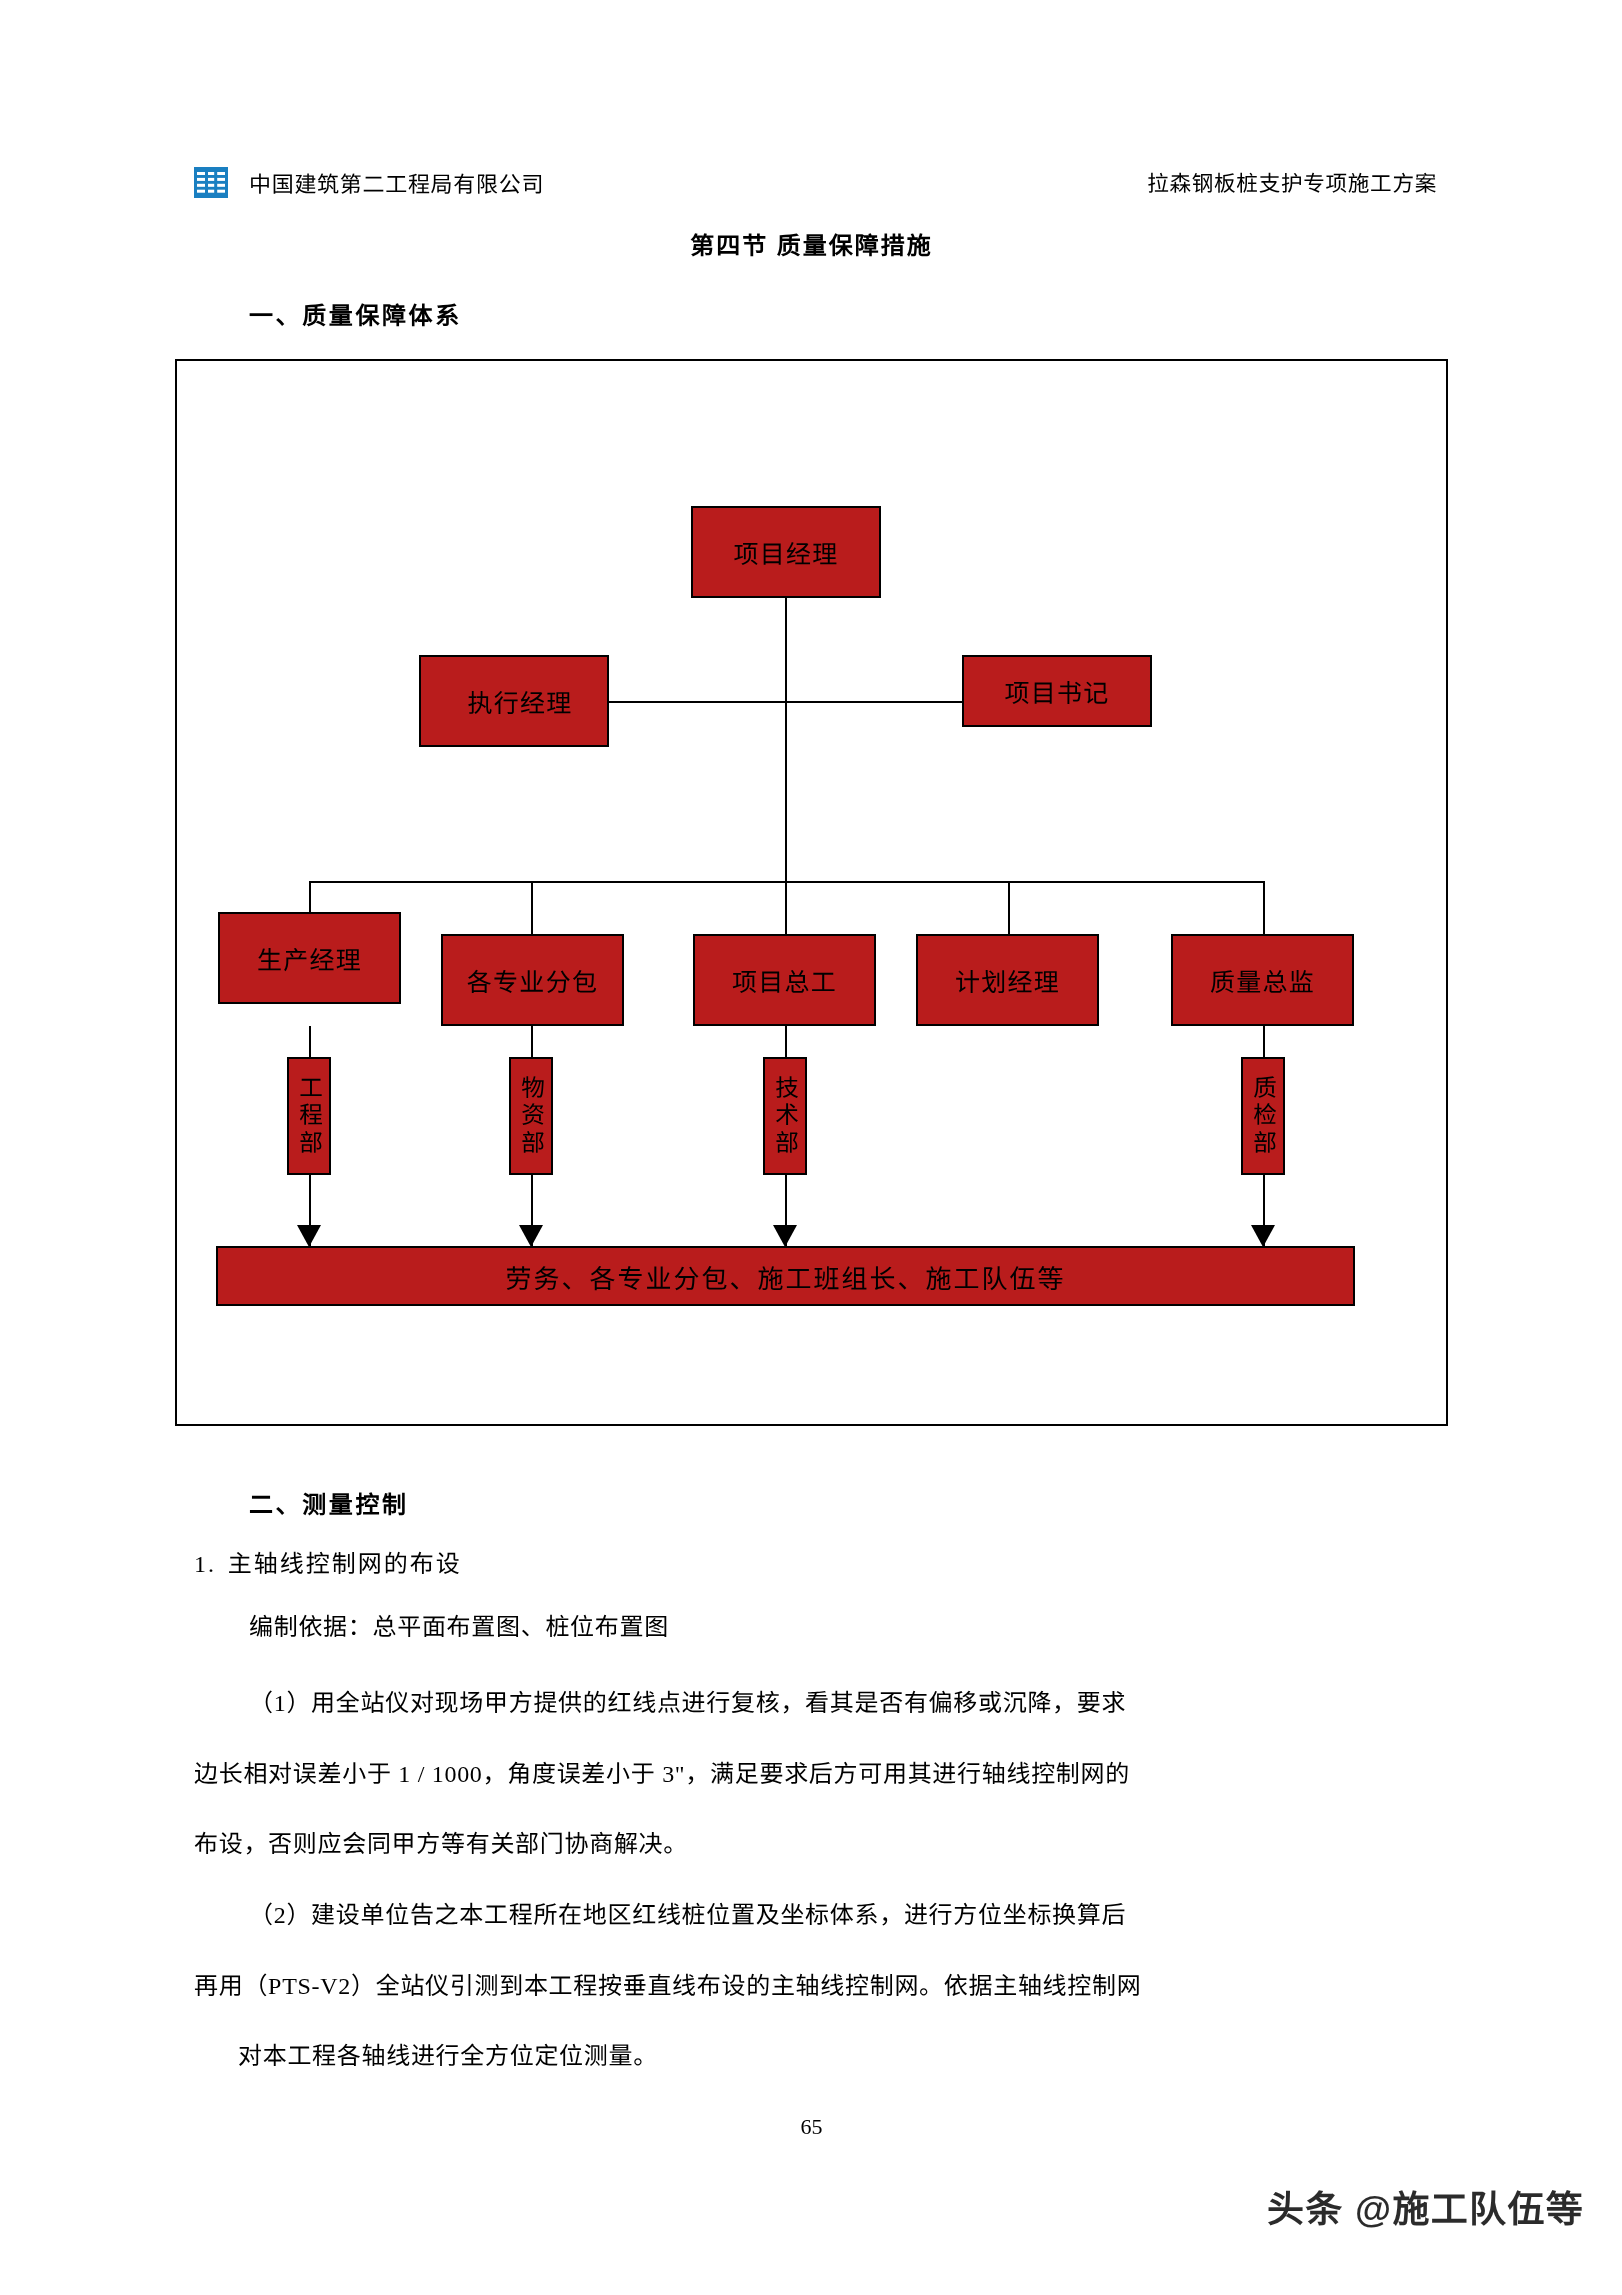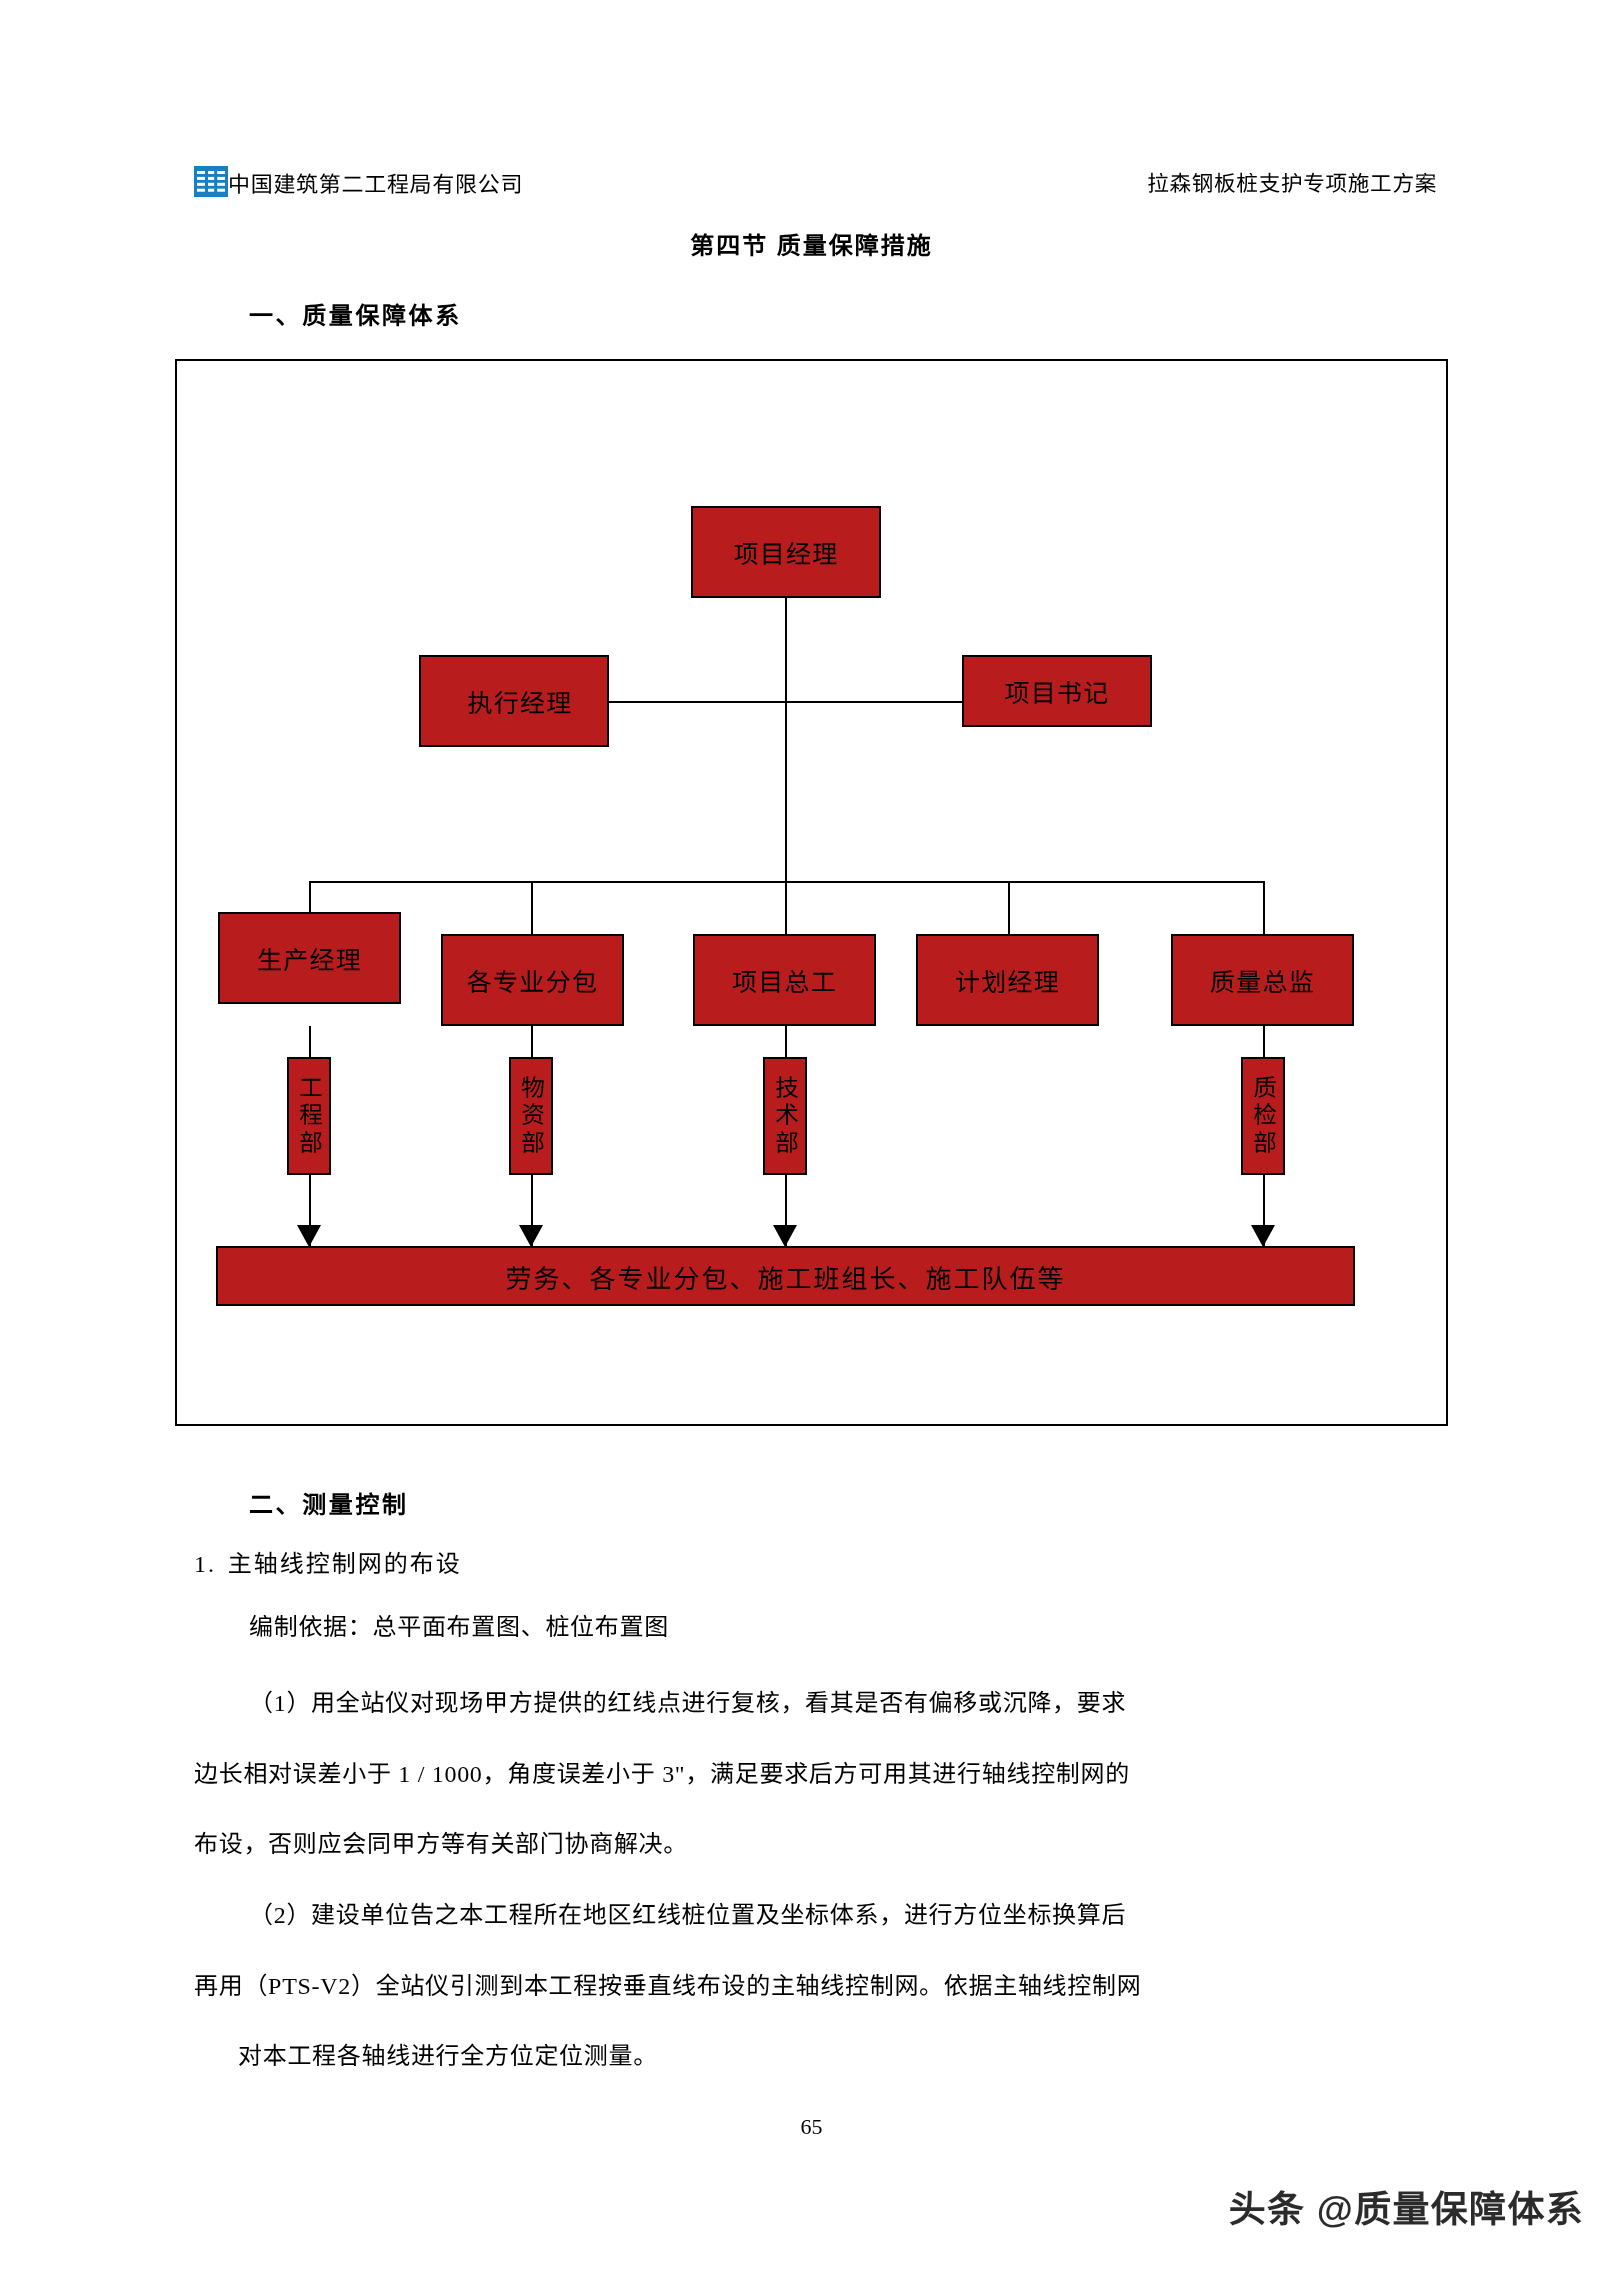--- a/index.html
+++ b/index.html
@@ -25,22 +25,22 @@
     left: 194px;
     top: 162px;
     width: 1243px;
     height: 39px;
     display: flex;
     align-items: center;
     justify-content: space-between;
   }
   .header-left {
     display: flex;
-    align-items: flex-start;
-    gap: 0;
+    align-items: flex-end;
+    gap: 21px;
   }
   .logo-mark {
     width: 34px;
     height: 31px;
     background: #1a7fc1;
     position: relative;
     flex: none;
   }
   .logo-mark::before {
     content: "";
@@ -301,16 +301,16 @@
   <div class="body-line" style="left:249px; top:1691px;">（1）用全站仪对现场甲方提供的红线点进行复核，看其是否有偏移或沉降，要求</div>
   <div class="body-line" style="left:194px; top:1762px;">边长相对误差小于 1 / 1000，角度误差小于 3"，满足要求后方可用其进行轴线控制网的</div>
   <div class="body-line" style="left:194px; top:1832px;">布设，否则应会同甲方等有关部门协商解决。</div>
 
   <div class="body-line" style="left:249px; top:1903px;">（2）建设单位告之本工程所在地区红线桩位置及坐标体系，进行方位坐标换算后</div>
   <div class="body-line" style="left:194px; top:1974px;">再用（PTS-V2）全站仪引测到本工程按垂直线布设的主轴线控制网。依据主轴线控制网</div>
   <div class="body-line" style="left:194px; top:2044px;margin-left:44px;">对本工程各轴线进行全方位定位测量。</div>
 
   <div class="page-number" style="top:2114px;">65</div>
 
-  <div class="watermark">头条 @质量保障体系</div>
+  <div class="watermark">头条 @施工队伍等</div>
 
 </div>
 
 
 </body></html>

